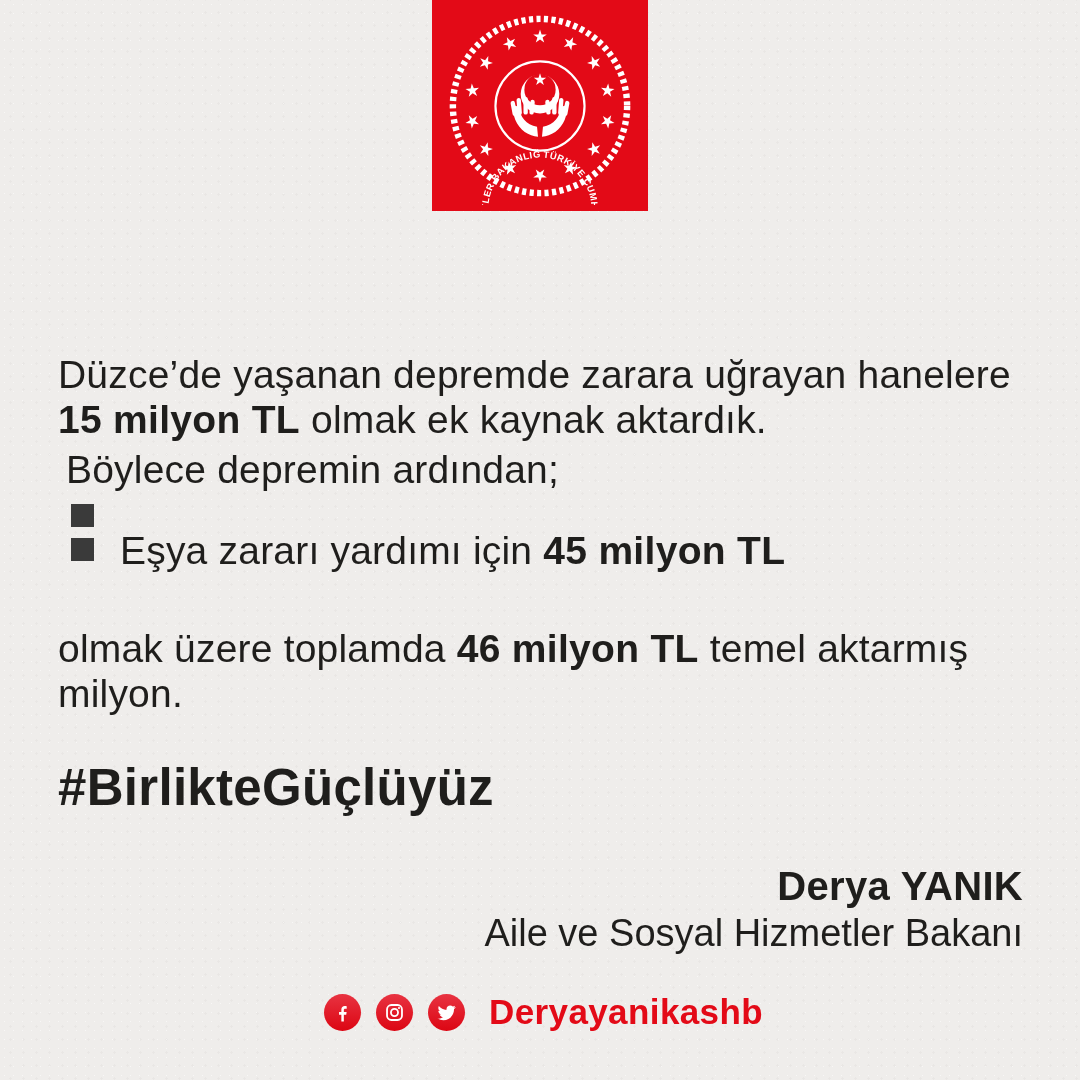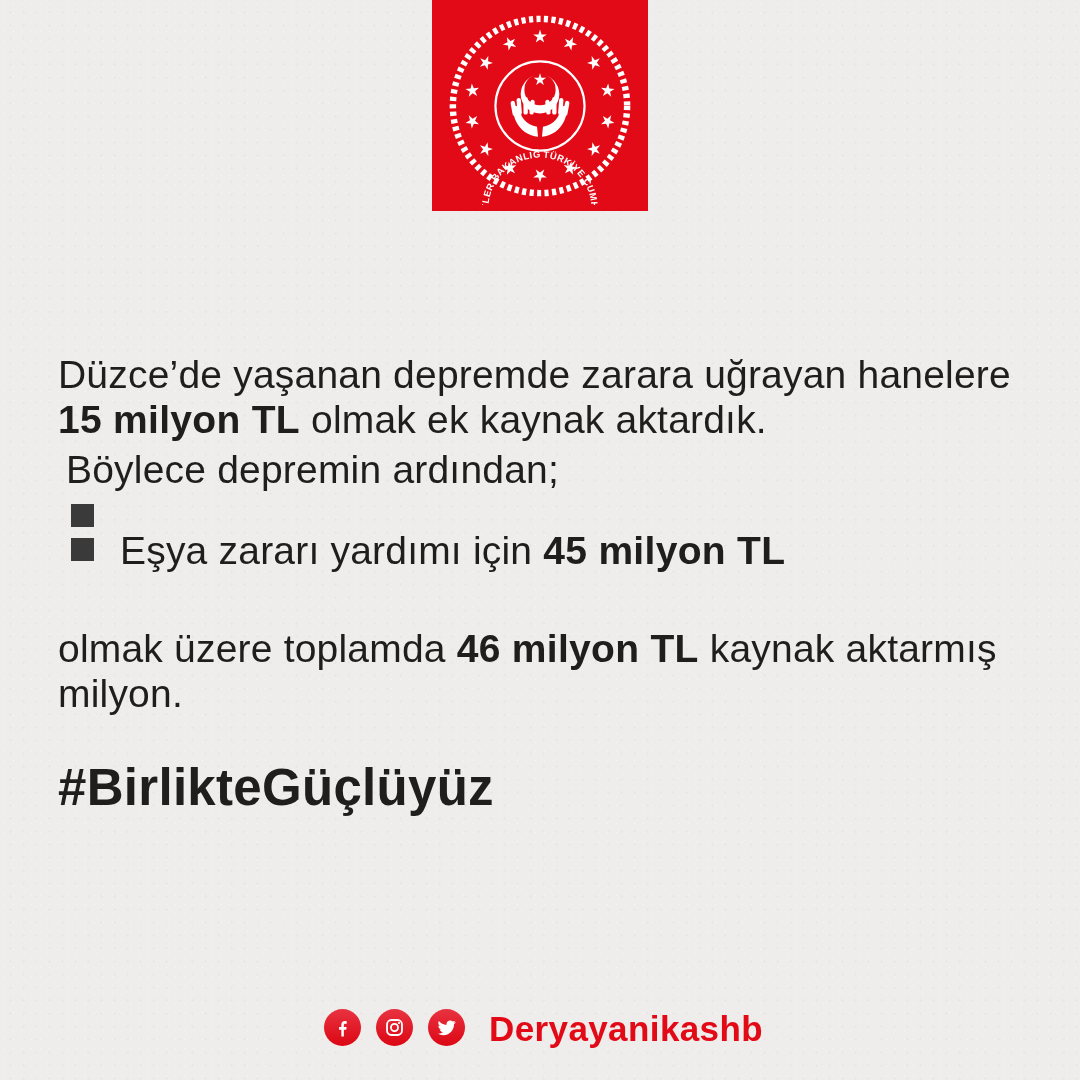--- a/index.html
+++ b/index.html
@@ -23,21 +23,21 @@
   .p3{top:626px;}
   .bullet-row{display:flex;align-items:flex-start;line-height:47px;}
   .bullet-square{flex:0 0 auto;width:23px;height:23px;background:#3a3a3a;
        margin:11px 26px 0 5px;}
   .hashtag{position:absolute;left:58px;top:758px;font-size:51px;font-weight:700;
        letter-spacing:0.3px;color:#1f1e1c;}
   .signature{position:absolute;right:57px;top:862px;text-align:right;}
   .sig-name{font-size:40px;font-weight:700;line-height:48px;letter-spacing:0.3px;}
   .sig-title{font-size:38px;line-height:47px;}
   .footer{position:absolute;left:0;right:0;top:992px;display:flex;
-       justify-content:center;margin-top:17px;}
+       align-items:center;justify-content:center;}
   .circle-icon{width:37px;height:37px;border-radius:50%;
        background:linear-gradient(#e83341,#dc0613);
        display:flex;align-items:center;justify-content:center;
        margin:0 7.5px;}
   .circle-icon svg{width:23px;height:23px;display:block;}
   .handle{font-size:35px;font-weight:700;color:#e30a17;margin-left:16px;
        letter-spacing:0.4px;}
 </style>
 </head>
 <body>
@@ -102,26 +102,30 @@
     <div class="bullet-row">
       <span class="bullet-square"></span>
     </div>
     <div class="bullet-row">
       <span class="bullet-square"></span>
       <span><span>Eşya zararı yardımı için </span><strong>45 milyon TL</strong><span></span></span>
     </div>
   </div>
 
   <div class="para p3">
-    <span>olmak üzere toplamda </span><strong>46 milyon TL</strong><span> kaynak aktarmış</span><br>
+    <span>olmak üzere toplamda </span><strong>46 milyon TL</strong><span> temel aktarmış</span><br>
     <span>milyon.</span>
   </div>
 
   <div class="hashtag">#BirlikteGüçlüyüz</div>
 
+  <div class="signature">
+    <div class="sig-name">Derya YANIK</div>
+    <div class="sig-title">Aile ve Sosyal Hizmetler Bakanı</div>
+  </div>
 
   <div class="footer">
     <span class="circle-icon">
       <svg viewBox="0 0 24 24">
           <path fill="#fff" d="M13.4 21.5v-7.2h2.5l.4-2.9h-2.9V9.5c0-.85.3-1.5 1.55-1.5h1.45V5.4c-.35-.05-1.2-.12-2.1-.12-2.1 0-3.5 1.3-3.5 3.7v2.4H8.4v2.9h2.4v7.2z"></path>
         </svg>
     </span>
     <span class="circle-icon">
       <svg viewBox="0 0 24 24" fill="none" stroke="#fff" stroke-width="1.9">
         <rect x="4.2" y="4.2" width="15.6" height="15.6" rx="4.6"></rect>

